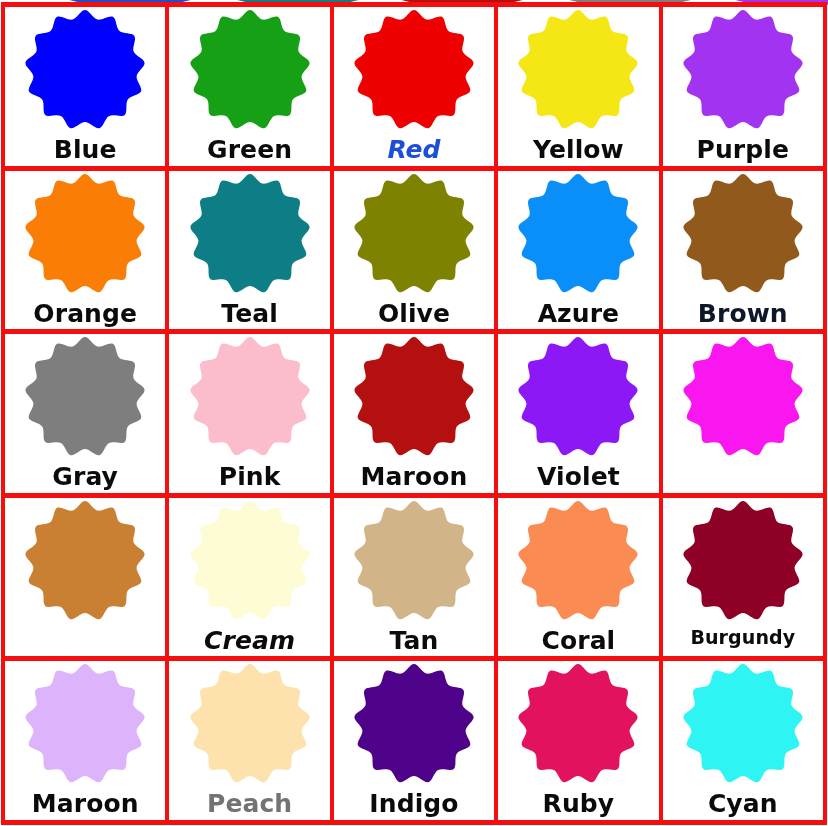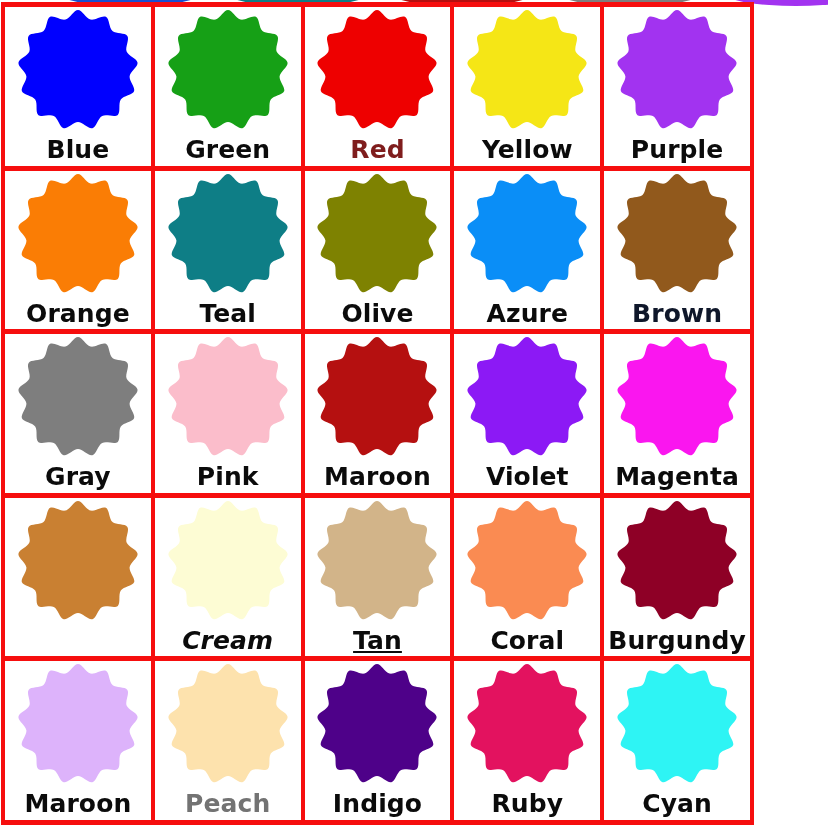--- a/index.html
+++ b/index.html
@@ -49,21 +49,21 @@
     left: 560px;
   }
   .top-sliver .arc.fifth {
     left: 726px;
   }
 
   .grid {
     position: absolute;
     top: 2px;
     left: 1px;
-    width: 753px;
+    width: 826px;
     height: 823px;
     display: grid;
     grid-template-columns: repeat(5, 1fr);
     grid-template-rows: repeat(5, 1fr);
     border-top: 5px solid var(--grid-color, #f60e0e);
     border-left: 4px solid var(--grid-color, #f60e0e);
     box-sizing: border-box;
     background: #ffffff;
   }
 
@@ -101,21 +101,21 @@
     color: #0b0b0b;
     letter-spacing: 0.1px;
     line-height: 1;
     text-align: center;
     margin-top: 8px;
     white-space: nowrap;
   }
 
   
   .cell.long .swatch-label {
-    font-size: 25px;
+    font-size: 19px;
   }
 </style>
 </head>
 <body>
 
 <div id="chart-root" style="--grid-color: #f60e0e; background: rgb(255, 255, 255);">
 
   <div class="top-sliver">
       <div class="arc " style="background: rgb(26, 79, 208);"></div>
       <div class="arc second" style="background: rgb(14, 126, 134);"></div>
@@ -140,21 +140,21 @@
           </svg>
         </div>
         <div class="swatch-label" style="color: rgb(11, 11, 11);">Green</div>
       </div>
       <div class="cell">
         <div class="swatch-wrap">
           <svg class="swatch" viewBox="0 0 124 124">
             <path d="M 62.00 2.00 C 66.15 2.00, 69.80 10.37, 74.44 11.51 C 79.09 12.66, 86.21 6.94, 89.88 8.87 C 93.56 10.80, 92.90 19.90, 96.48 23.08 C 100.06 26.25, 109.02 24.50, 111.38 27.92 C 113.74 31.33, 108.92 39.09, 110.62 43.56 C 112.32 48.04, 121.06 50.65, 121.56 54.77 C 122.06 58.89, 114.20 63.52, 113.62 68.27 C 113.04 73.02, 119.57 79.40, 118.10 83.28 C 116.63 87.15, 107.51 87.60, 104.80 91.54 C 102.08 95.48, 104.89 104.16, 101.79 106.91 C 98.68 109.66, 90.40 105.82, 86.17 108.04 C 81.93 110.27, 80.39 119.26, 76.36 120.26 C 72.33 121.25, 66.79 114.00, 62.00 114.00 C 57.21 114.00, 51.67 121.25, 47.64 120.26 C 43.61 119.26, 42.07 110.27, 37.83 108.04 C 33.60 105.82, 25.32 109.66, 22.21 106.91 C 19.11 104.16, 21.92 95.48, 19.20 91.54 C 16.49 87.60, 7.37 87.15, 5.90 83.28 C 4.43 79.40, 10.96 73.02, 10.38 68.27 C 9.80 63.52, 1.94 58.89, 2.44 54.77 C 2.94 50.65, 11.68 48.04, 13.38 43.56 C 15.08 39.09, 10.26 31.33, 12.62 27.92 C 14.98 24.50, 23.94 26.25, 27.52 23.08 C 31.10 19.90, 30.44 10.80, 34.12 8.87 C 37.79 6.94, 44.91 12.66, 49.56 11.51 C 54.20 10.37, 57.85 2.00, 62.00 2.00 Z" fill="#ee0000"></path>
           </svg>
         </div>
-        <div class="swatch-label" style="color: #7f1d1d;">Red</div>
+        <div class="swatch-label" style="color: #1d4ed8; font-style: italic;">Red</div>
       </div>
       <div class="cell">
         <div class="swatch-wrap">
           <svg class="swatch" viewBox="0 0 124 124">
             <path d="M 62.00 2.00 C 66.15 2.00, 69.80 10.37, 74.44 11.51 C 79.09 12.66, 86.21 6.94, 89.88 8.87 C 93.56 10.80, 92.90 19.90, 96.48 23.08 C 100.06 26.25, 109.02 24.50, 111.38 27.92 C 113.74 31.33, 108.92 39.09, 110.62 43.56 C 112.32 48.04, 121.06 50.65, 121.56 54.77 C 122.06 58.89, 114.20 63.52, 113.62 68.27 C 113.04 73.02, 119.57 79.40, 118.10 83.28 C 116.63 87.15, 107.51 87.60, 104.80 91.54 C 102.08 95.48, 104.89 104.16, 101.79 106.91 C 98.68 109.66, 90.40 105.82, 86.17 108.04 C 81.93 110.27, 80.39 119.26, 76.36 120.26 C 72.33 121.25, 66.79 114.00, 62.00 114.00 C 57.21 114.00, 51.67 121.25, 47.64 120.26 C 43.61 119.26, 42.07 110.27, 37.83 108.04 C 33.60 105.82, 25.32 109.66, 22.21 106.91 C 19.11 104.16, 21.92 95.48, 19.20 91.54 C 16.49 87.60, 7.37 87.15, 5.90 83.28 C 4.43 79.40, 10.96 73.02, 10.38 68.27 C 9.80 63.52, 1.94 58.89, 2.44 54.77 C 2.94 50.65, 11.68 48.04, 13.38 43.56 C 15.08 39.09, 10.26 31.33, 12.62 27.92 C 14.98 24.50, 23.94 26.25, 27.52 23.08 C 31.10 19.90, 30.44 10.80, 34.12 8.87 C 37.79 6.94, 44.91 12.66, 49.56 11.51 C 54.20 10.37, 57.85 2.00, 62.00 2.00 Z" fill="#f5e616"></path>
           </svg>
         </div>
         <div class="swatch-label" style="color: rgb(11, 11, 11);">Yellow</div>
       </div>
       <div class="cell">
@@ -236,21 +236,20 @@
           </svg>
         </div>
         <div class="swatch-label" style="color: rgb(11, 11, 11);">Violet</div>
       </div>
       <div class="cell">
         <div class="swatch-wrap">
           <svg class="swatch" viewBox="0 0 124 124">
             <path d="M 62.00 2.00 C 66.15 2.00, 69.80 10.37, 74.44 11.51 C 79.09 12.66, 86.21 6.94, 89.88 8.87 C 93.56 10.80, 92.90 19.90, 96.48 23.08 C 100.06 26.25, 109.02 24.50, 111.38 27.92 C 113.74 31.33, 108.92 39.09, 110.62 43.56 C 112.32 48.04, 121.06 50.65, 121.56 54.77 C 122.06 58.89, 114.20 63.52, 113.62 68.27 C 113.04 73.02, 119.57 79.40, 118.10 83.28 C 116.63 87.15, 107.51 87.60, 104.80 91.54 C 102.08 95.48, 104.89 104.16, 101.79 106.91 C 98.68 109.66, 90.40 105.82, 86.17 108.04 C 81.93 110.27, 80.39 119.26, 76.36 120.26 C 72.33 121.25, 66.79 114.00, 62.00 114.00 C 57.21 114.00, 51.67 121.25, 47.64 120.26 C 43.61 119.26, 42.07 110.27, 37.83 108.04 C 33.60 105.82, 25.32 109.66, 22.21 106.91 C 19.11 104.16, 21.92 95.48, 19.20 91.54 C 16.49 87.60, 7.37 87.15, 5.90 83.28 C 4.43 79.40, 10.96 73.02, 10.38 68.27 C 9.80 63.52, 1.94 58.89, 2.44 54.77 C 2.94 50.65, 11.68 48.04, 13.38 43.56 C 15.08 39.09, 10.26 31.33, 12.62 27.92 C 14.98 24.50, 23.94 26.25, 27.52 23.08 C 31.10 19.90, 30.44 10.80, 34.12 8.87 C 37.79 6.94, 44.91 12.66, 49.56 11.51 C 54.20 10.37, 57.85 2.00, 62.00 2.00 Z" fill="#fa16ef"></path>
           </svg>
         </div>
-        <div class="swatch-label" style="color: rgb(11, 11, 11);">Magenta</div>
       </div>
       <div class="cell">
         <div class="swatch-wrap">
           <svg class="swatch" viewBox="0 0 124 124">
             <path d="M 62.00 2.00 C 66.15 2.00, 69.80 10.37, 74.44 11.51 C 79.09 12.66, 86.21 6.94, 89.88 8.87 C 93.56 10.80, 92.90 19.90, 96.48 23.08 C 100.06 26.25, 109.02 24.50, 111.38 27.92 C 113.74 31.33, 108.92 39.09, 110.62 43.56 C 112.32 48.04, 121.06 50.65, 121.56 54.77 C 122.06 58.89, 114.20 63.52, 113.62 68.27 C 113.04 73.02, 119.57 79.40, 118.10 83.28 C 116.63 87.15, 107.51 87.60, 104.80 91.54 C 102.08 95.48, 104.89 104.16, 101.79 106.91 C 98.68 109.66, 90.40 105.82, 86.17 108.04 C 81.93 110.27, 80.39 119.26, 76.36 120.26 C 72.33 121.25, 66.79 114.00, 62.00 114.00 C 57.21 114.00, 51.67 121.25, 47.64 120.26 C 43.61 119.26, 42.07 110.27, 37.83 108.04 C 33.60 105.82, 25.32 109.66, 22.21 106.91 C 19.11 104.16, 21.92 95.48, 19.20 91.54 C 16.49 87.60, 7.37 87.15, 5.90 83.28 C 4.43 79.40, 10.96 73.02, 10.38 68.27 C 9.80 63.52, 1.94 58.89, 2.44 54.77 C 2.94 50.65, 11.68 48.04, 13.38 43.56 C 15.08 39.09, 10.26 31.33, 12.62 27.92 C 14.98 24.50, 23.94 26.25, 27.52 23.08 C 31.10 19.90, 30.44 10.80, 34.12 8.87 C 37.79 6.94, 44.91 12.66, 49.56 11.51 C 54.20 10.37, 57.85 2.00, 62.00 2.00 Z" fill="#c98032"></path>
           </svg>
         </div>
       </div>
       <div class="cell">
         <div class="swatch-wrap">
@@ -259,21 +258,21 @@
           </svg>
         </div>
         <div class="swatch-label" style="color: rgb(11, 11, 11); font-style: italic;">Cream</div>
       </div>
       <div class="cell">
         <div class="swatch-wrap">
           <svg class="swatch" viewBox="0 0 124 124">
             <path d="M 62.00 2.00 C 66.15 2.00, 69.80 10.37, 74.44 11.51 C 79.09 12.66, 86.21 6.94, 89.88 8.87 C 93.56 10.80, 92.90 19.90, 96.48 23.08 C 100.06 26.25, 109.02 24.50, 111.38 27.92 C 113.74 31.33, 108.92 39.09, 110.62 43.56 C 112.32 48.04, 121.06 50.65, 121.56 54.77 C 122.06 58.89, 114.20 63.52, 113.62 68.27 C 113.04 73.02, 119.57 79.40, 118.10 83.28 C 116.63 87.15, 107.51 87.60, 104.80 91.54 C 102.08 95.48, 104.89 104.16, 101.79 106.91 C 98.68 109.66, 90.40 105.82, 86.17 108.04 C 81.93 110.27, 80.39 119.26, 76.36 120.26 C 72.33 121.25, 66.79 114.00, 62.00 114.00 C 57.21 114.00, 51.67 121.25, 47.64 120.26 C 43.61 119.26, 42.07 110.27, 37.83 108.04 C 33.60 105.82, 25.32 109.66, 22.21 106.91 C 19.11 104.16, 21.92 95.48, 19.20 91.54 C 16.49 87.60, 7.37 87.15, 5.90 83.28 C 4.43 79.40, 10.96 73.02, 10.38 68.27 C 9.80 63.52, 1.94 58.89, 2.44 54.77 C 2.94 50.65, 11.68 48.04, 13.38 43.56 C 15.08 39.09, 10.26 31.33, 12.62 27.92 C 14.98 24.50, 23.94 26.25, 27.52 23.08 C 31.10 19.90, 30.44 10.80, 34.12 8.87 C 37.79 6.94, 44.91 12.66, 49.56 11.51 C 54.20 10.37, 57.85 2.00, 62.00 2.00 Z" fill="#d2b489"></path>
           </svg>
         </div>
-        <div class="swatch-label" style="color: rgb(11, 11, 11); text-decoration: underline;">Tan</div>
+        <div class="swatch-label" style="color: rgb(11, 11, 11);">Tan</div>
       </div>
       <div class="cell">
         <div class="swatch-wrap">
           <svg class="swatch" viewBox="0 0 124 124">
             <path d="M 62.00 2.00 C 66.15 2.00, 69.80 10.37, 74.44 11.51 C 79.09 12.66, 86.21 6.94, 89.88 8.87 C 93.56 10.80, 92.90 19.90, 96.48 23.08 C 100.06 26.25, 109.02 24.50, 111.38 27.92 C 113.74 31.33, 108.92 39.09, 110.62 43.56 C 112.32 48.04, 121.06 50.65, 121.56 54.77 C 122.06 58.89, 114.20 63.52, 113.62 68.27 C 113.04 73.02, 119.57 79.40, 118.10 83.28 C 116.63 87.15, 107.51 87.60, 104.80 91.54 C 102.08 95.48, 104.89 104.16, 101.79 106.91 C 98.68 109.66, 90.40 105.82, 86.17 108.04 C 81.93 110.27, 80.39 119.26, 76.36 120.26 C 72.33 121.25, 66.79 114.00, 62.00 114.00 C 57.21 114.00, 51.67 121.25, 47.64 120.26 C 43.61 119.26, 42.07 110.27, 37.83 108.04 C 33.60 105.82, 25.32 109.66, 22.21 106.91 C 19.11 104.16, 21.92 95.48, 19.20 91.54 C 16.49 87.60, 7.37 87.15, 5.90 83.28 C 4.43 79.40, 10.96 73.02, 10.38 68.27 C 9.80 63.52, 1.94 58.89, 2.44 54.77 C 2.94 50.65, 11.68 48.04, 13.38 43.56 C 15.08 39.09, 10.26 31.33, 12.62 27.92 C 14.98 24.50, 23.94 26.25, 27.52 23.08 C 31.10 19.90, 30.44 10.80, 34.12 8.87 C 37.79 6.94, 44.91 12.66, 49.56 11.51 C 54.20 10.37, 57.85 2.00, 62.00 2.00 Z" fill="#fa8b52"></path>
           </svg>
         </div>
         <div class="swatch-label" style="color: rgb(11, 11, 11);">Coral</div>
       </div>
       <div class="cell long">

